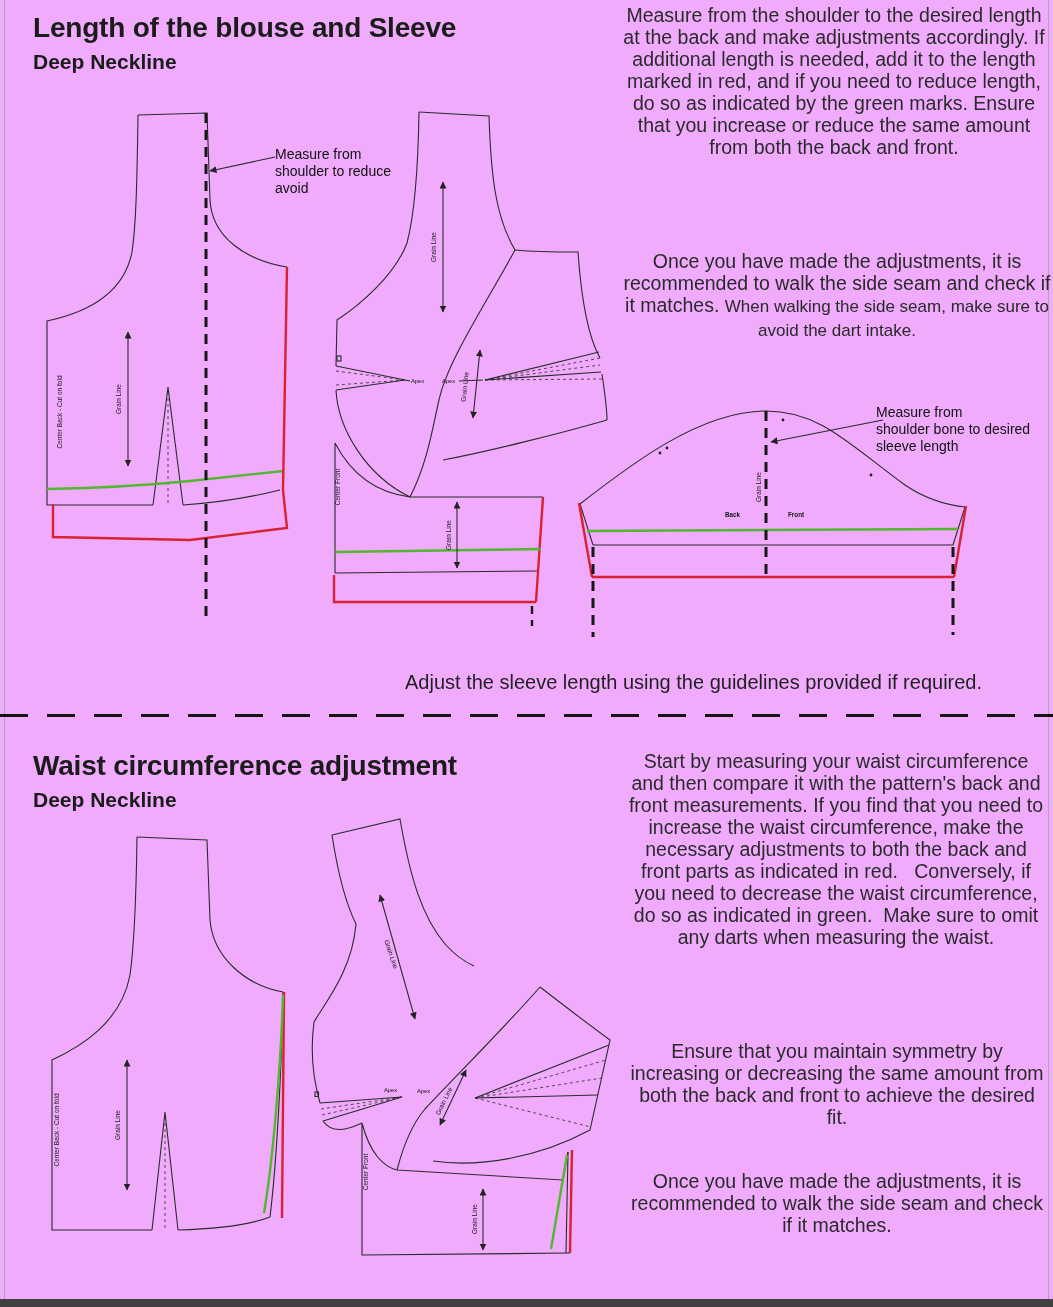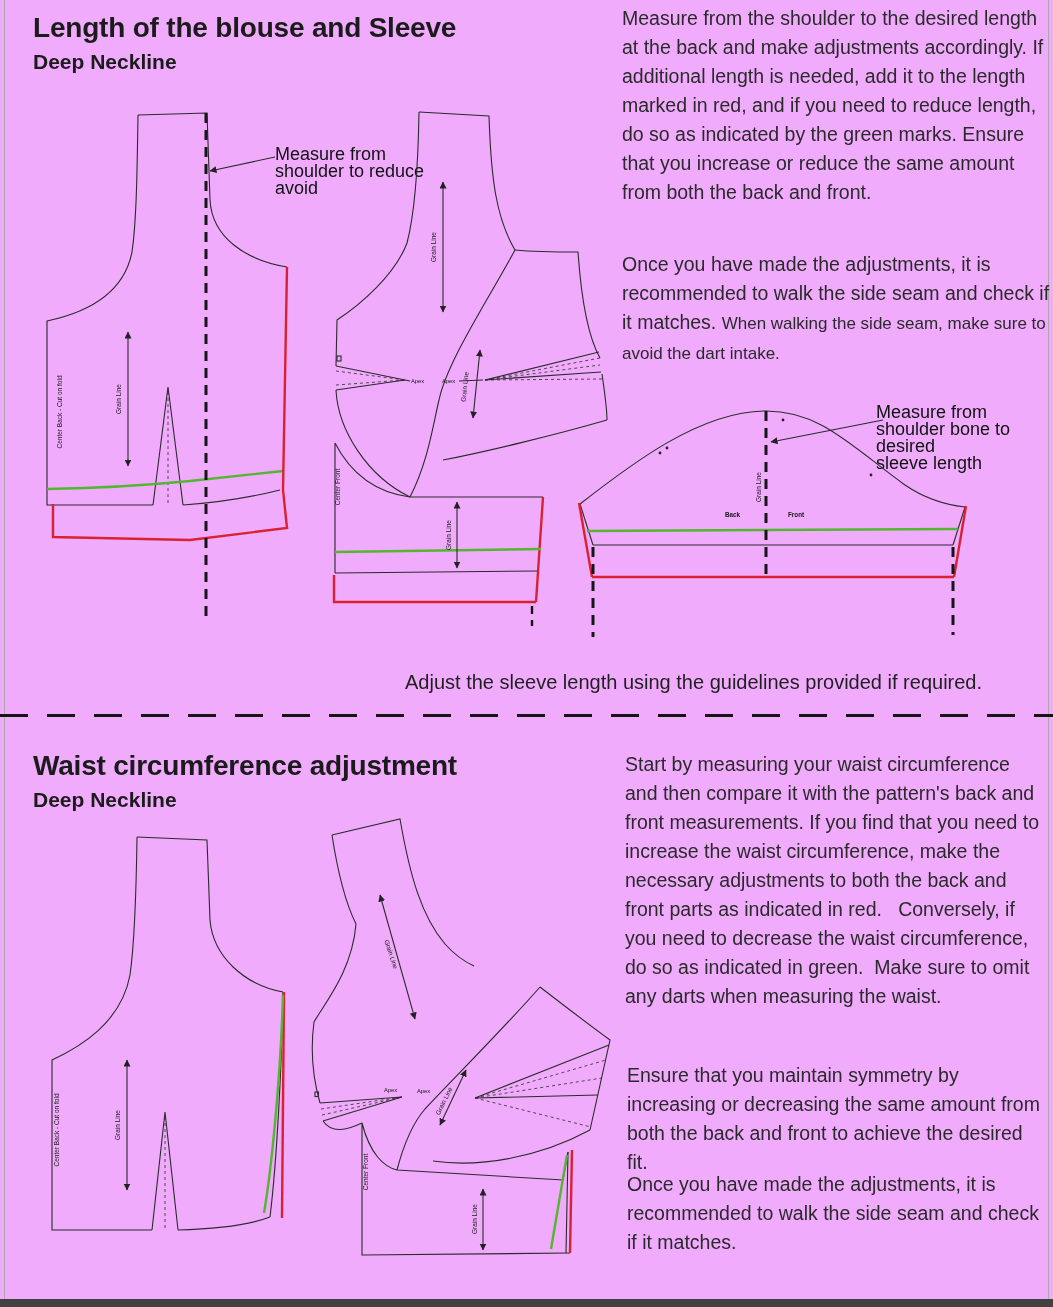--- a/index.html
+++ b/index.html
@@ -9,24 +9,24 @@
     background:#f0abfc;
     font-family:"Liberation Sans",sans-serif;
     color:#1d1d1d;
     overflow:hidden;
   }
   .edge-left{position:absolute;left:4px;top:0;width:1px;height:1307px;background:#a9a9a9;}
   .edge-right{position:absolute;left:1048px;top:0;width:1px;height:1307px;background:#a9a9a9;}
   .bottom-bar{position:absolute;left:0;bottom:0;width:1053px;height:8px;background:#414141;}
   .title{position:absolute;left:33px;font-size:28px;font-weight:700;letter-spacing:-0.2px;color:#1b1b1b;white-space:nowrap;}
   .subtitle{position:absolute;left:33px;font-size:21px;font-weight:700;color:#1b1b1b;white-space:nowrap;text-align:center;}
-  .body-text{position:absolute;font-size:19.5px;line-height:29px;color:#2a2a2a;white-space:pre-wrap;margin:0;}
+  .body-text{position:absolute;font-size:19.5px;line-height:22px;color:#2a2a2a;white-space:pre-wrap;margin:0;text-align:center;}
   .emph{font-size:17px;}
   .caption{position:absolute;left:405px;top:647px;font-size:20px;color:#1f1f1f;white-space:nowrap;margin-top:24px;}
-  .ann{position:absolute;font-size:18px;line-height:17px;color:#111;}
+  .ann{position:absolute;font-size:14px;line-height:17px;color:#111;}
   .divider{position:absolute;left:0;top:714px;width:1053px;height:3px;
     background:repeating-linear-gradient(to right,#141414 0 28px,transparent 28px 47px);}
   svg{position:absolute;overflow:visible;}
   .k{fill:none;stroke:#2b2b2b;stroke-width:1.1;}
   .kd{fill:none;stroke:#2b2b2b;stroke-width:0.8;stroke-dasharray:3 3;}
   .r{fill:none;stroke:#d92231;stroke-width:2.4;}
   .g{fill:none;stroke:#52b72e;stroke-width:2.4;}
   .dash{fill:none;stroke:#161616;stroke-width:3;stroke-dasharray:10 7;}
   .dash-thin{fill:none;stroke:#161616;stroke-width:2.4;stroke-dasharray:8 6;}
   .arr2{marker-start:url(#ah);marker-end:url(#ah);}
@@ -134,21 +134,21 @@
     <text class="svgtxt-b" x="213" y="127">Front</text>
     <line class="k arr1" x1="308" y1="30" x2="196" y2="52"></line>
   </svg>
 
   <div class="divider"></div>
 
   <div class="title" style="top:750px;">Waist circumference adjustment</div>
   <div class="subtitle" style="top:788px;">Deep Neckline</div>
 
   <p class="body-text" style="left:625px;top:750px;width:422px;">Start by measuring your waist circumference and then compare it with the pattern's back and front measurements. If you find that you need to increase the waist circumference, make the necessary adjustments to both the back and front parts as indicated in red.   Conversely, if you need to decrease the waist circumference, do so as indicated in green.  Make sure to omit any darts when measuring the waist.</p>
-  <p class="body-text" style="left:627px;top:1040px;width:420px;margin-top:21px;">Ensure that you maintain symmetry by increasing or decreasing the same amount from both the back and front to achieve the desired fit.</p>
+  <p class="body-text" style="left:627px;top:1040px;width:420px;">Ensure that you maintain symmetry by increasing or decreasing the same amount from both the back and front to achieve the desired fit.</p>
   <p class="body-text" style="left:627px;top:1170px;width:420px;">Once you have made the adjustments, it is recommended to walk the side seam and check if it matches.</p>
 
   <svg style="left:40px;top:825px;" width="255" height="440" viewBox="0 0 255 440">
     <path class="k" d="M97,12 L167,15 L170,95 C173,132 205,160 243,167"></path>
     <path class="k" d="M97,12 C96,82 94,122 90,150 C81,198 40,222 12,235 L12,405 L112,405"></path>
     <path class="k" d="M138,405 C180,404 212,399 230,392"></path>
     <path class="k" d="M243,167 C242,235 237,335 230,392"></path>
     <line class="r" x1="244" y1="167" x2="242" y2="393"></line>
     <path class="g" d="M243,170 C241,240 233,335 224,388"></path>
     <path class="k" d="M112,405 L125,287 L138,405"></path>

